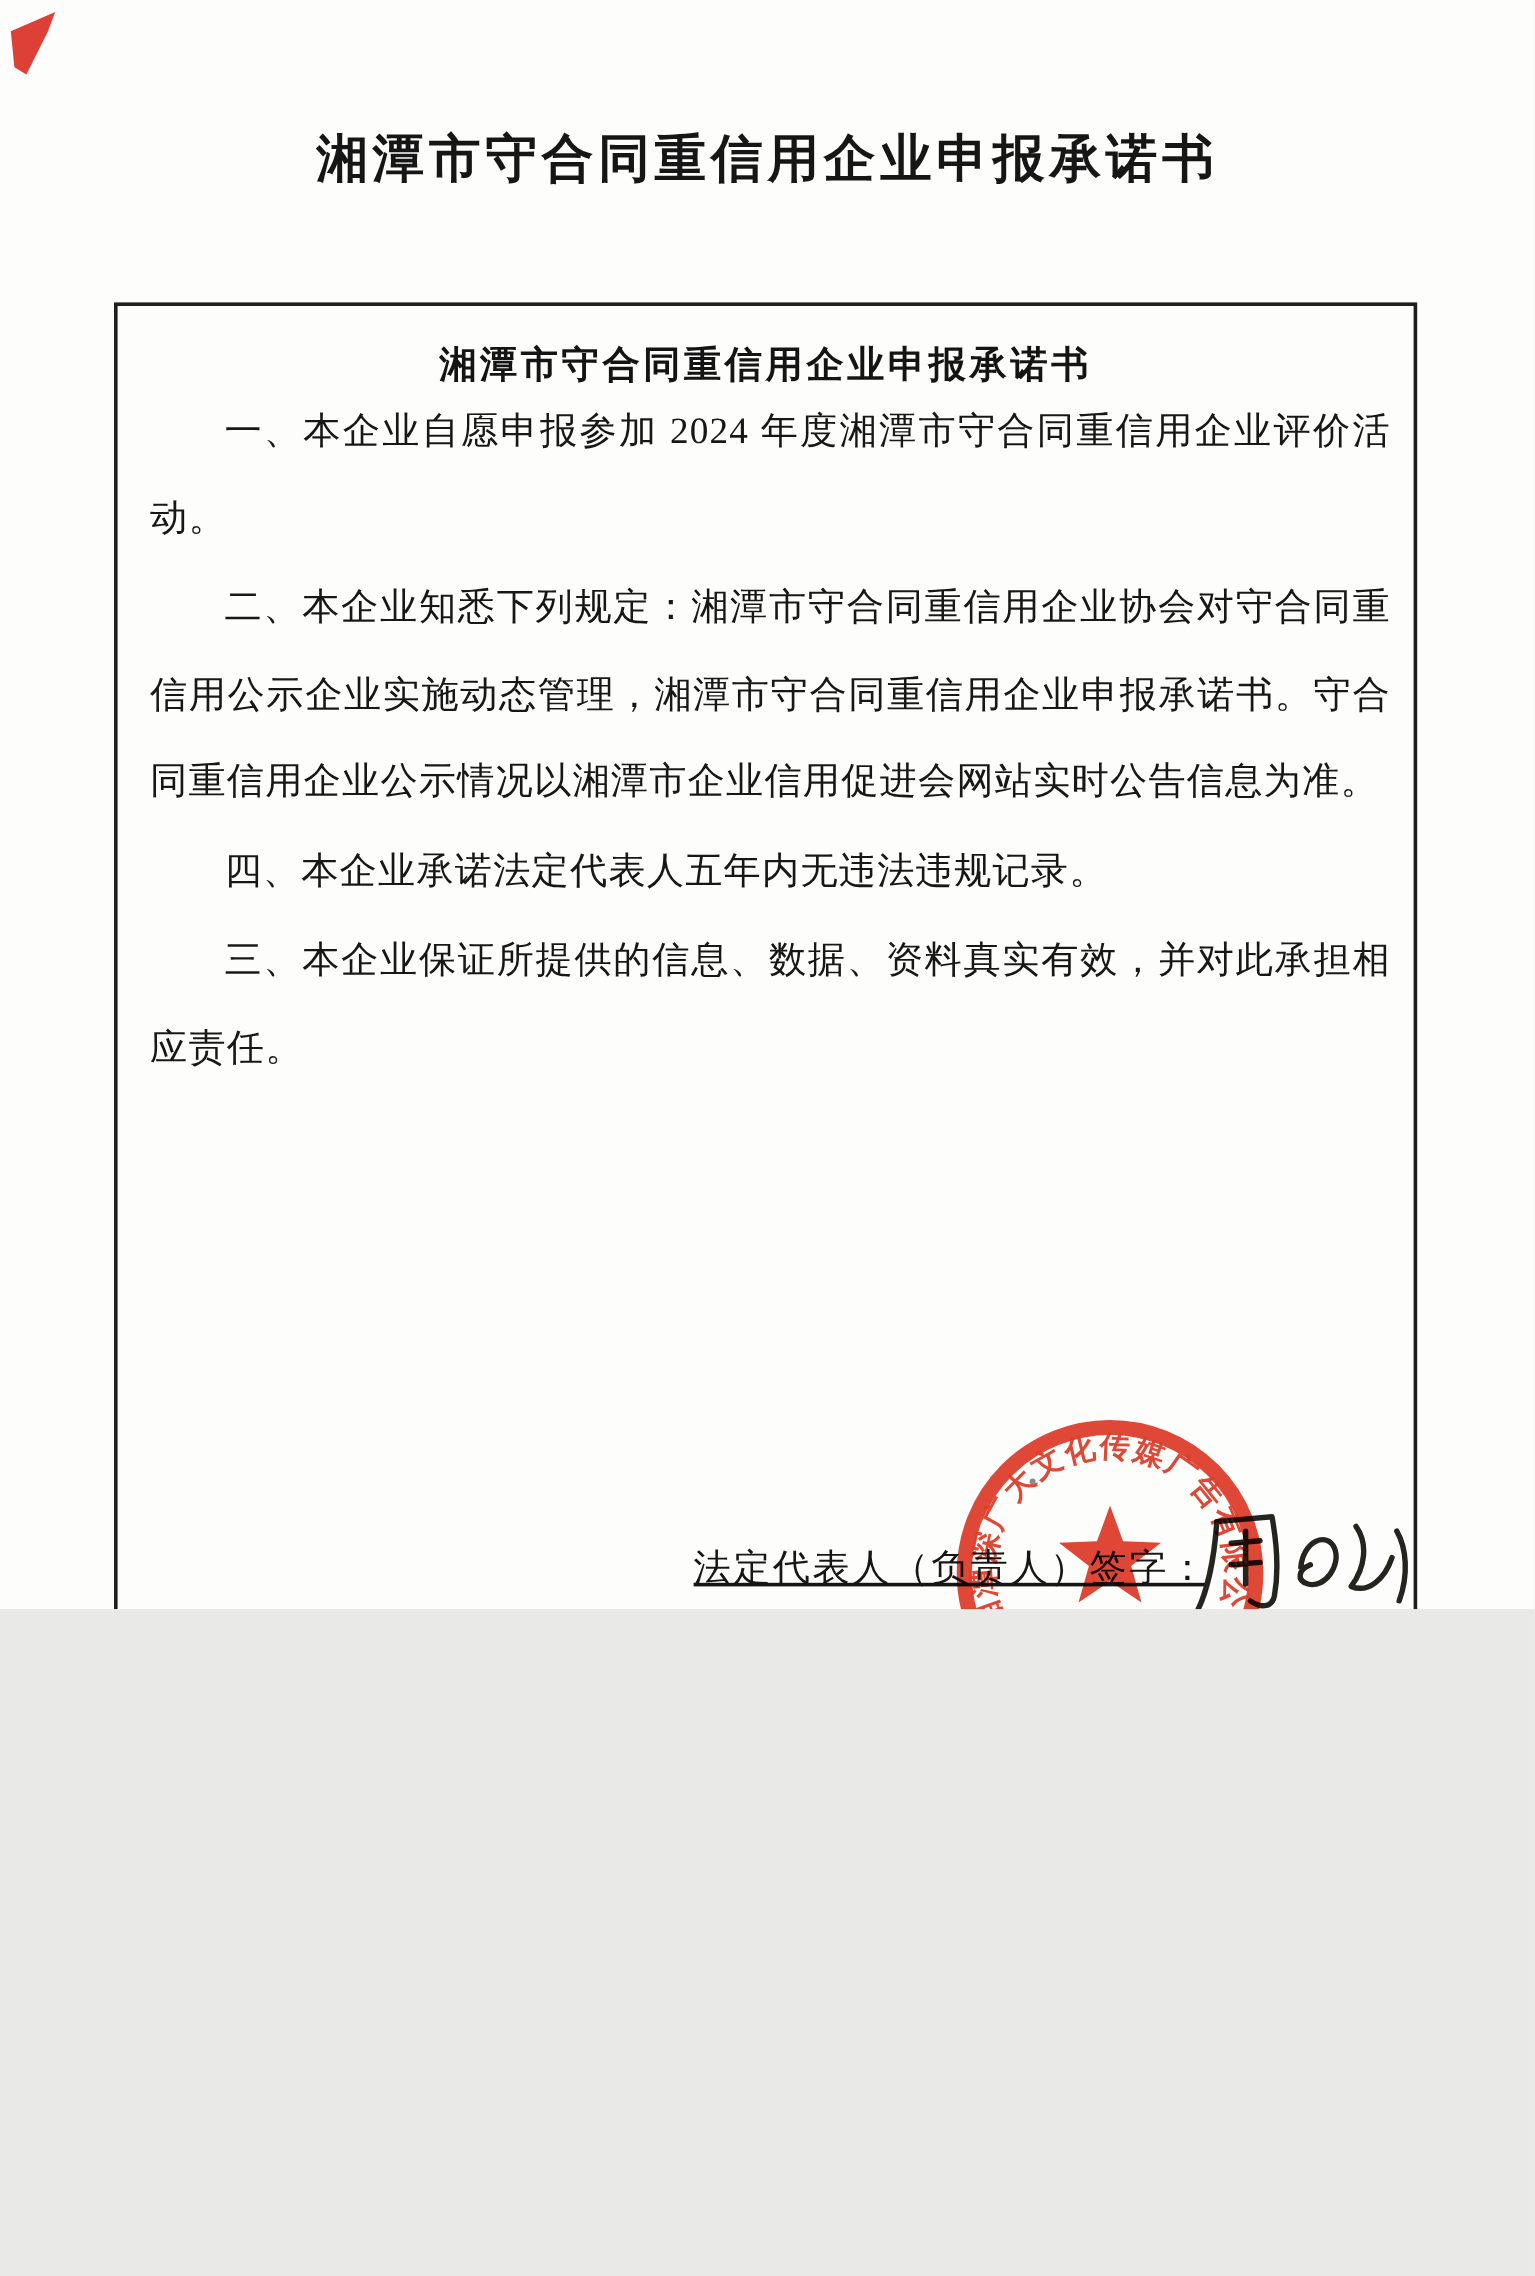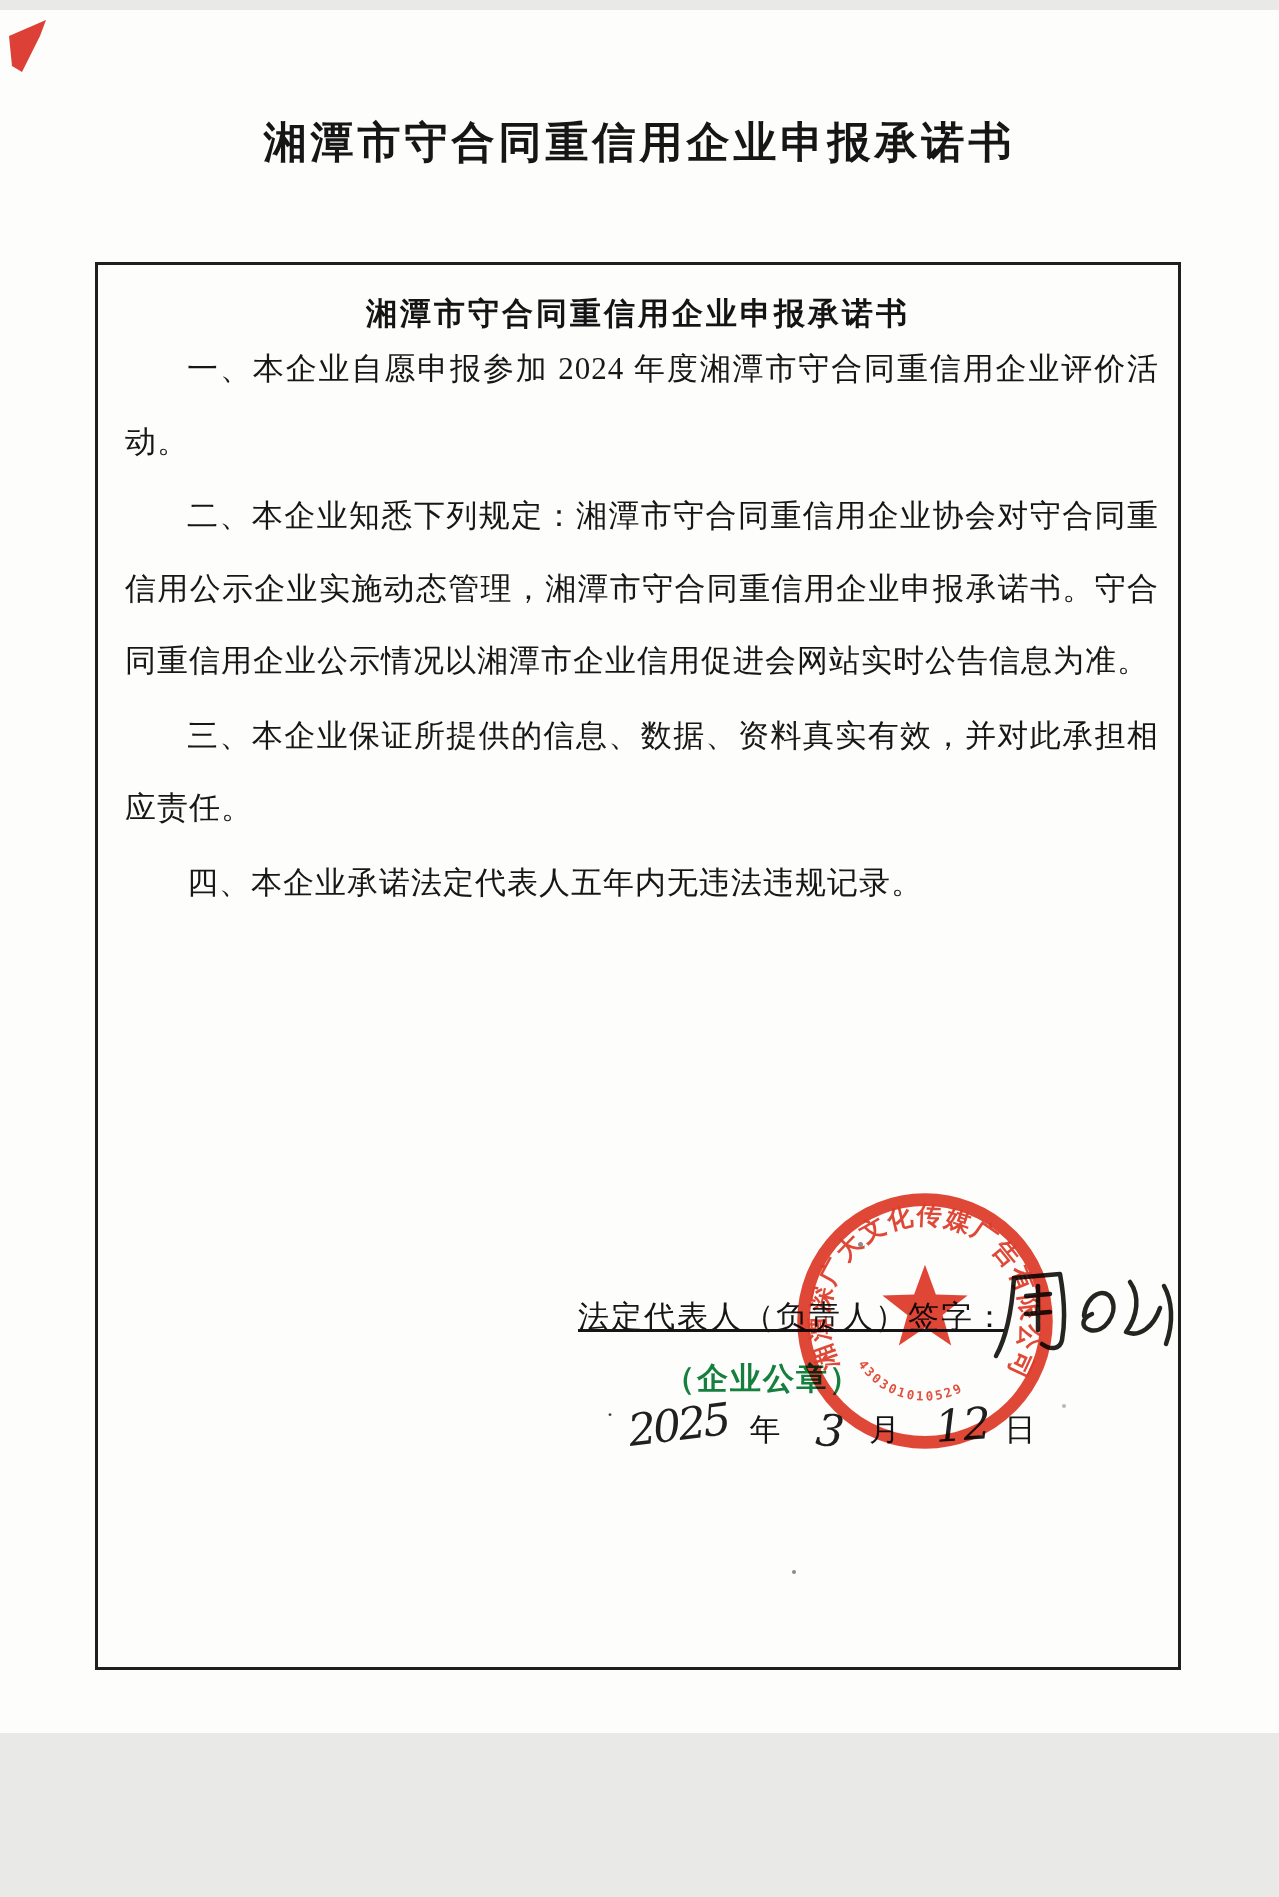--- a/index.html
+++ b/index.html
@@ -1,19 +1,19 @@
 <!DOCTYPE html>
 <html><head>
 <meta charset="utf-8">
 <style>
   html,body{margin:0;padding:0;background:#e9e9e7;}
   .page{
     position:relative;
-    width:1279px;height:1723px;
-    margin:10px auto;
+    width:1279px;height:1341px;
+    margin:0 auto;
     background:#fdfdfc;
     overflow:hidden;
     font-family:"Liberation Serif","DejaVu Serif",serif;
     color:#1c1c1c;
   }
   .corner-mark{position:absolute;left:6px;top:6px;}
   .main-title{
     position:absolute;left:0;top:104px;width:100%;
     text-align:center;font-size:43px;font-weight:700;
     letter-spacing:4px;margin:0;color:#161616;
@@ -85,22 +85,22 @@
 
   <h1 class="main-title">湘潭市守合同重信用企业申报承诺书</h1>
 
   <div class="content-box">
 
     <h2 class="box-title">湘潭市守合同重信用企业申报承诺书</h2>
 
     <div class="body-text">
       <p class="para">一、本企业自愿申报参加 2024 年度湘潭市守合同重信用企业评价活动。</p>
       <p class="para">二、本企业知悉下列规定：湘潭市守合同重信用企业协会对守合同重信用公示企业实施动态管理，湘潭市守合同重信用企业申报承诺书。守合同重信用企业公示情况以湘潭市企业信用促进会网站实时公告信息为准。</p>
+      <p class="para">四、本企业承诺法定代表人五年内无违法违规记录。</p>
       <p class="para">三、本企业保证所提供的信息、数据、资料真实有效，并对此承担相应责任。</p>
-      <p class="para">四、本企业承诺法定代表人五年内无违法违规记录。</p>
     </div>
 
     <div class="sig-label">法定代表人（负责人）签字：</div>
 
     <div class="seal-note">（企业公章）</div>
 
     <div class="date-line">
       <span class="dot">·</span>
       <span class="hw year">2025</span>
       <span class="unit u-year">年</span>

